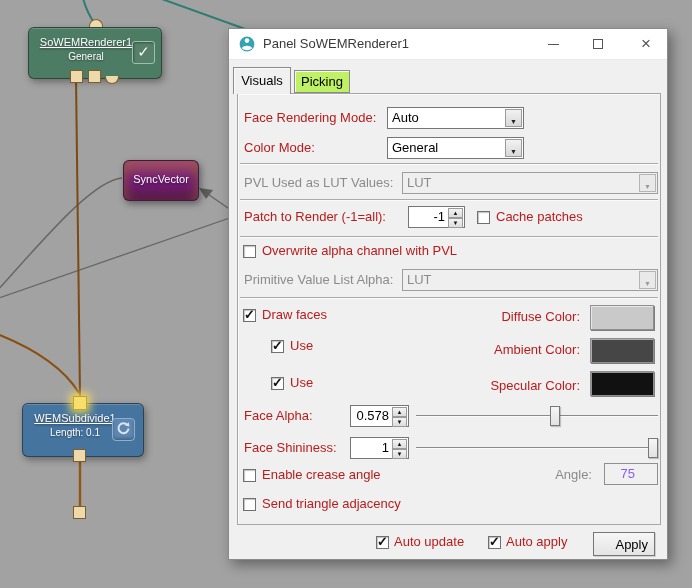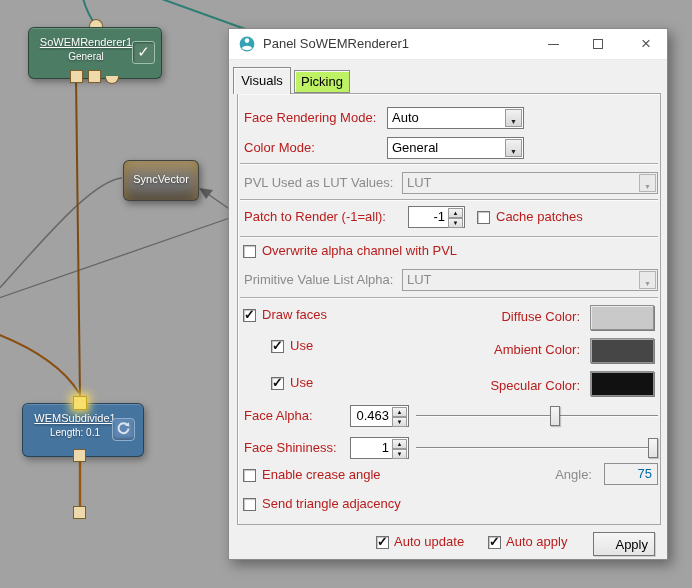--- a/index.html
+++ b/index.html
@@ -81,21 +81,21 @@
       box-shadow:inset 1px 1px 1px rgba(120,120,120,.45);}
   .cb.checked::after{content:"\2713";position:absolute;left:0px;top:-3px;font-size:13px;font-weight:bold;color:#111;}
 
   .swatch{position:absolute;width:64px;height:25px;border:1px solid #8f8f8f;box-sizing:border-box;
           box-shadow:inset 1px 1px 0 rgba(255,255,255,.55), 1px 1px 0 #7e7e7e;}
   .slider{position:absolute;height:22px;}
   .groove{position:absolute;left:0;right:0;top:10px;height:1px;background:#8a8a8a;border-bottom:1px solid #fbfbfb;}
   .handle{position:absolute;top:1px;width:10px;height:20px;background:linear-gradient(#f6f6f6,#e2e2e2);
           border:1px solid #777;box-sizing:border-box;box-shadow:1px 1px 1px rgba(0,0,0,.2);}
   .numfield{position:absolute;height:22px;background:#f0f0f0;border:1px solid #8f8f8f;box-sizing:border-box;}
-  .numfield span{position:absolute;right:5px;top:0;line-height:20px;font-size:13px;color:#0369a1;}
+  .numfield span{position:absolute;right:22px;top:0;line-height:20px;font-size:13px;color:#8b5cf6;}
 
   .push-btn{position:absolute;font-size:13px;text-align:right;line-height:22px;
             background:linear-gradient(#f6f6f6,#e4e4e4);border:1px solid #767676;box-sizing:border-box;
             box-shadow:1px 1px 0 #cfcfcf;}
 </style>
 </head>
 <body>
 
 <div class="stage">
 
@@ -114,21 +114,21 @@
   <div class="node node-renderer" style="background-color: rgb(77, 124, 101);">
     <div class="ntitle">SoWEMRenderer1</div>
     <div class="nsub">General</div>
     <div class="node-check">✓</div>
   </div>
   <div class="connector conn-dome-up" style="left:89px;top:19px;"></div>
   <div class="connector conn-sq" style="left:70px;top:70px;"></div>
   <div class="connector conn-sq" style="left:88px;top:70px;"></div>
   <div class="connector conn-dome-down" style="left:105px;top:76px;"></div>
 
-  <div class="node node-sync" style="background-color: #737373;">
+  <div class="node node-sync" style="background-color: #701a75;">
     <div class="ntitle">SyncVector</div>
   </div>
 
   <div class="node node-subdivide" style="background-color: rgb(69, 116, 159);">
     <div class="ntitle">WEMSubdivide1</div>
     <div class="nsub">Length: 0.1</div>
     <div class="refresh-btn">
       <svg width="19" height="19" viewBox="0 0 19 19">
         <path d="M 13.5,6.2 A 5 5 0 1 0 14.5,9.5" stroke="#dde5ec" stroke-width="2" fill="none"></path>
         <polygon points="14.8,3.2 15.4,7.6 11.2,6.4" fill="#dde5ec"></polygon>
@@ -219,21 +219,21 @@
       <span class="lbl lbl-right" style="left:170px;top:245px;width:172px;">Ambient Color:</span>
       <button class="swatch" style="left: 352px; top: 244px; background-color: rgb(70, 70, 70);"></button>
 
       <span class="cb checked" style="left:33px;top:283px;"></span>
       <span class="lbl" style="left:52px;top:278px;">Use</span>
       <span class="lbl lbl-right" style="left:170px;top:281px;width:172px;">Specular Color:</span>
       <button class="swatch" style="left: 352px; top: 277px; background-color: rgb(17, 17, 17);"></button>
 
       <span class="lbl" style="left:6px;top:311px;">Face Alpha:</span>
       <div class="spin" style="left:112px;top:311px;width:59px;">
-        <span class="spin-text">0.463</span>
+        <span class="spin-text">0.578</span>
         <span class="spin-btns">
             <span>▲</span>
             <span>▼</span>
           </span>
       </div>
       <div class="slider" style="left:178px;top:311px;width:242px;">
         <div class="groove"></div>
         <div class="handle" style="left: calc(57.8% - 5.78px);"></div>
       </div>
 

